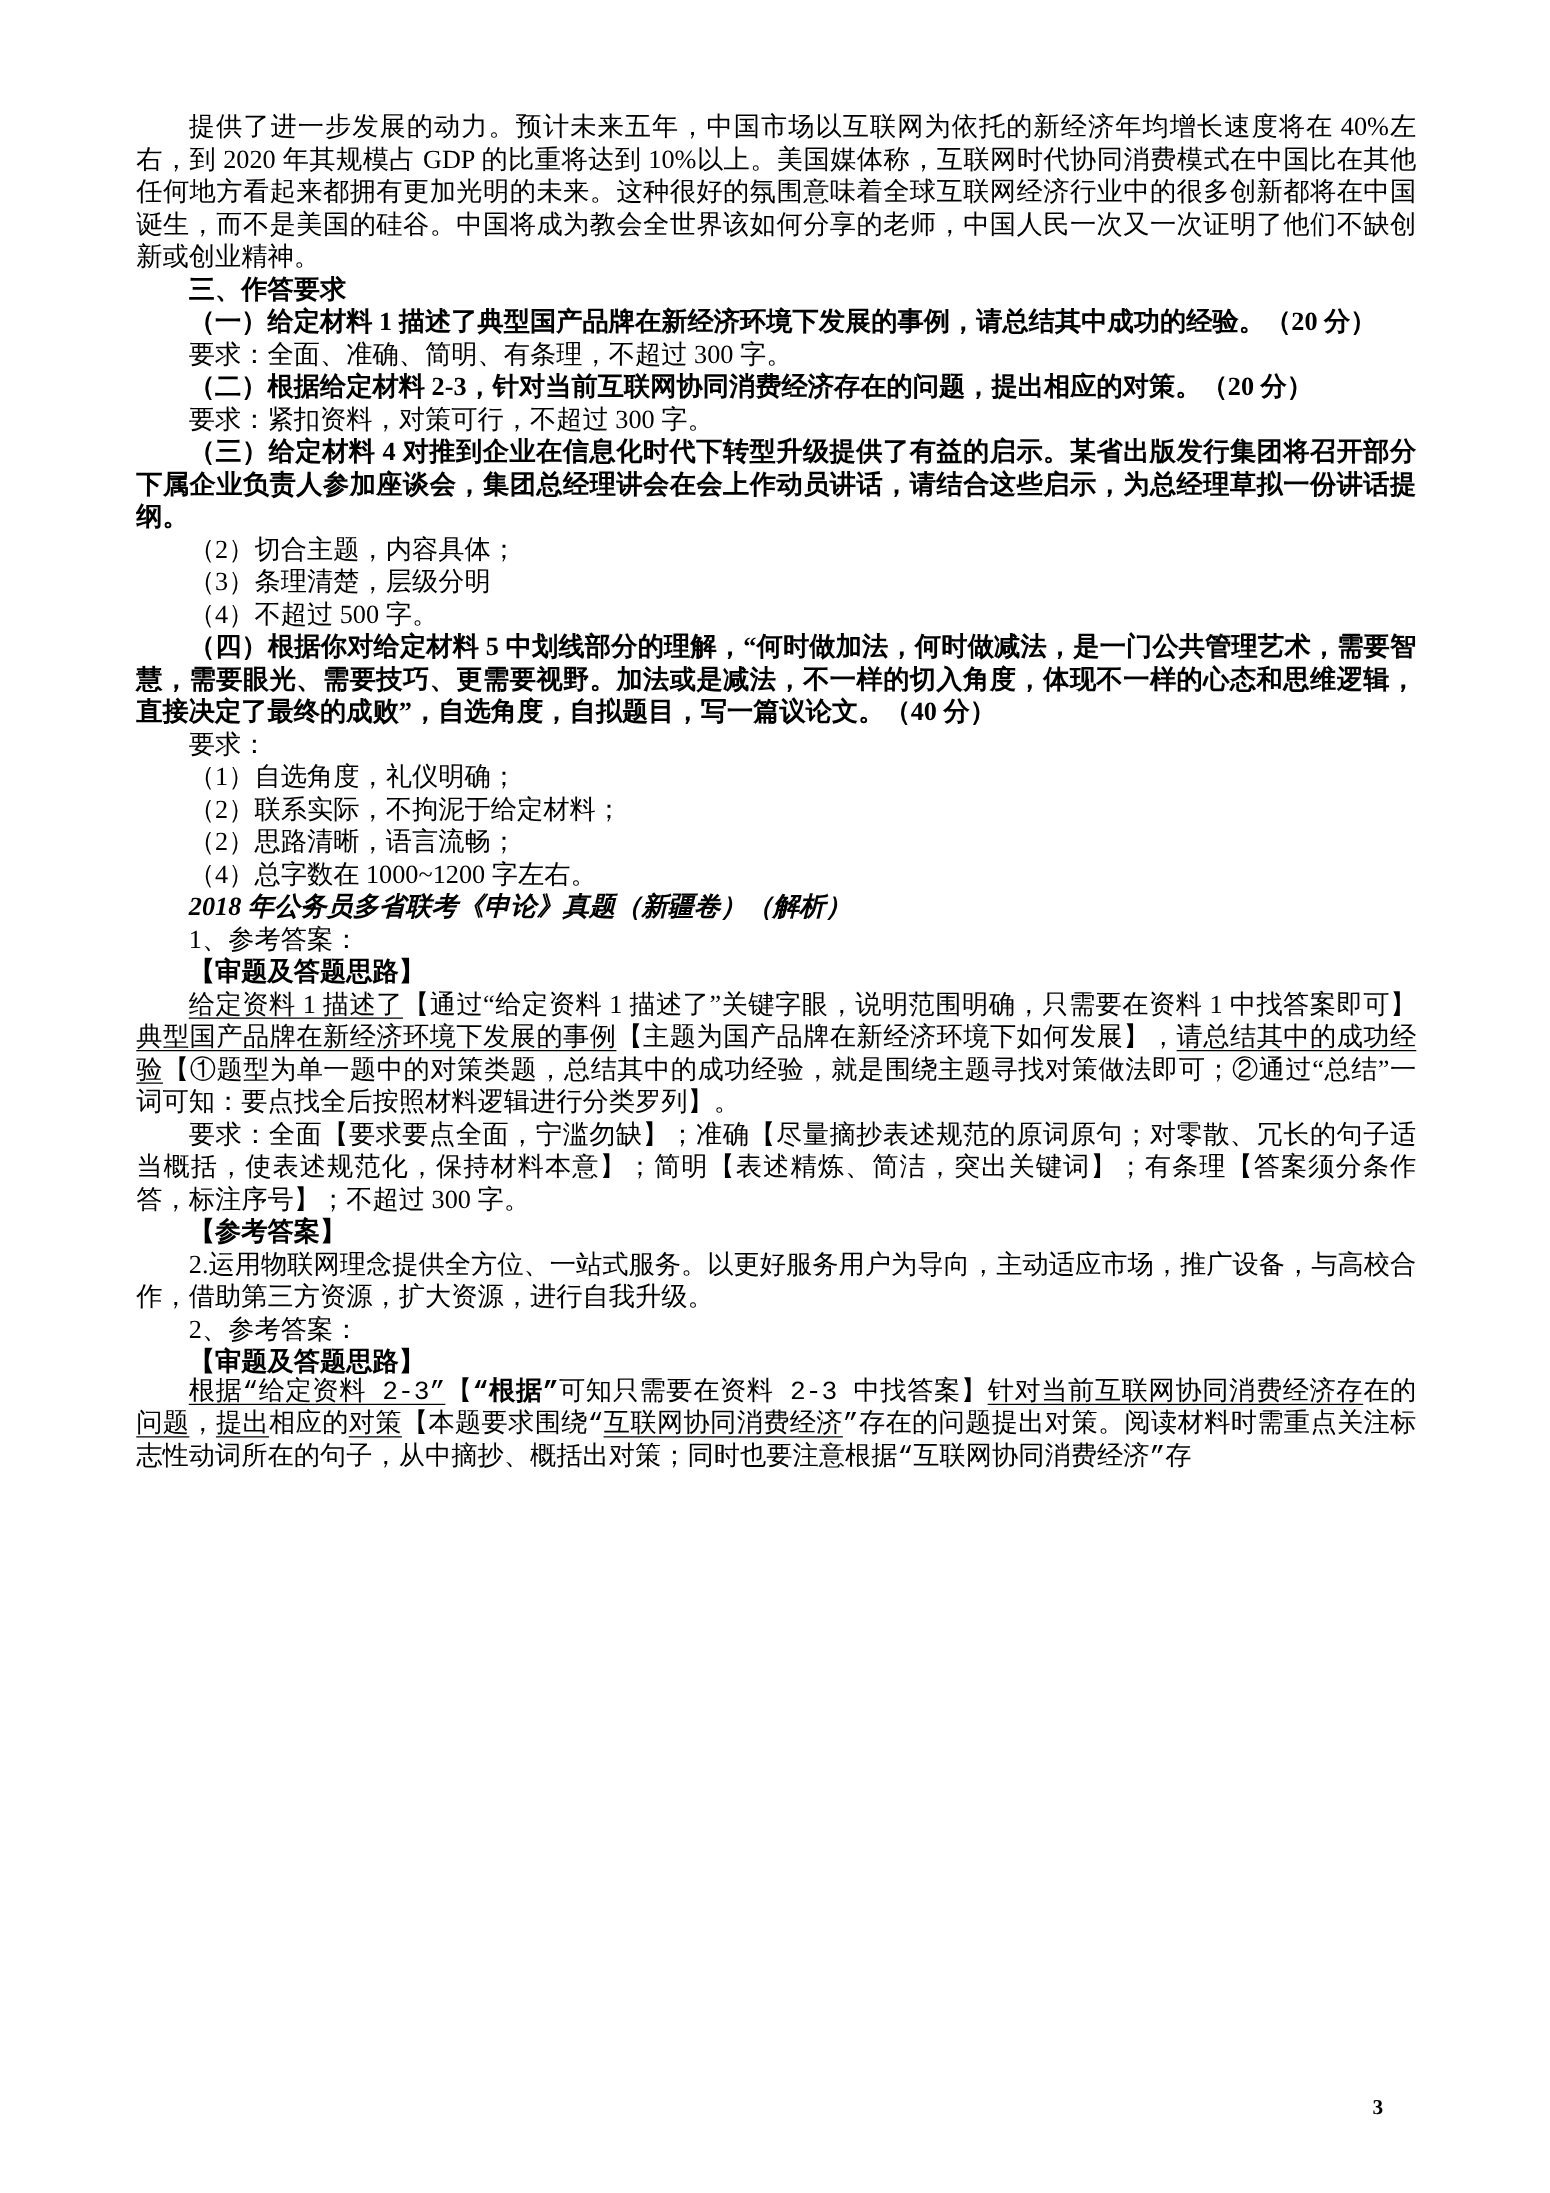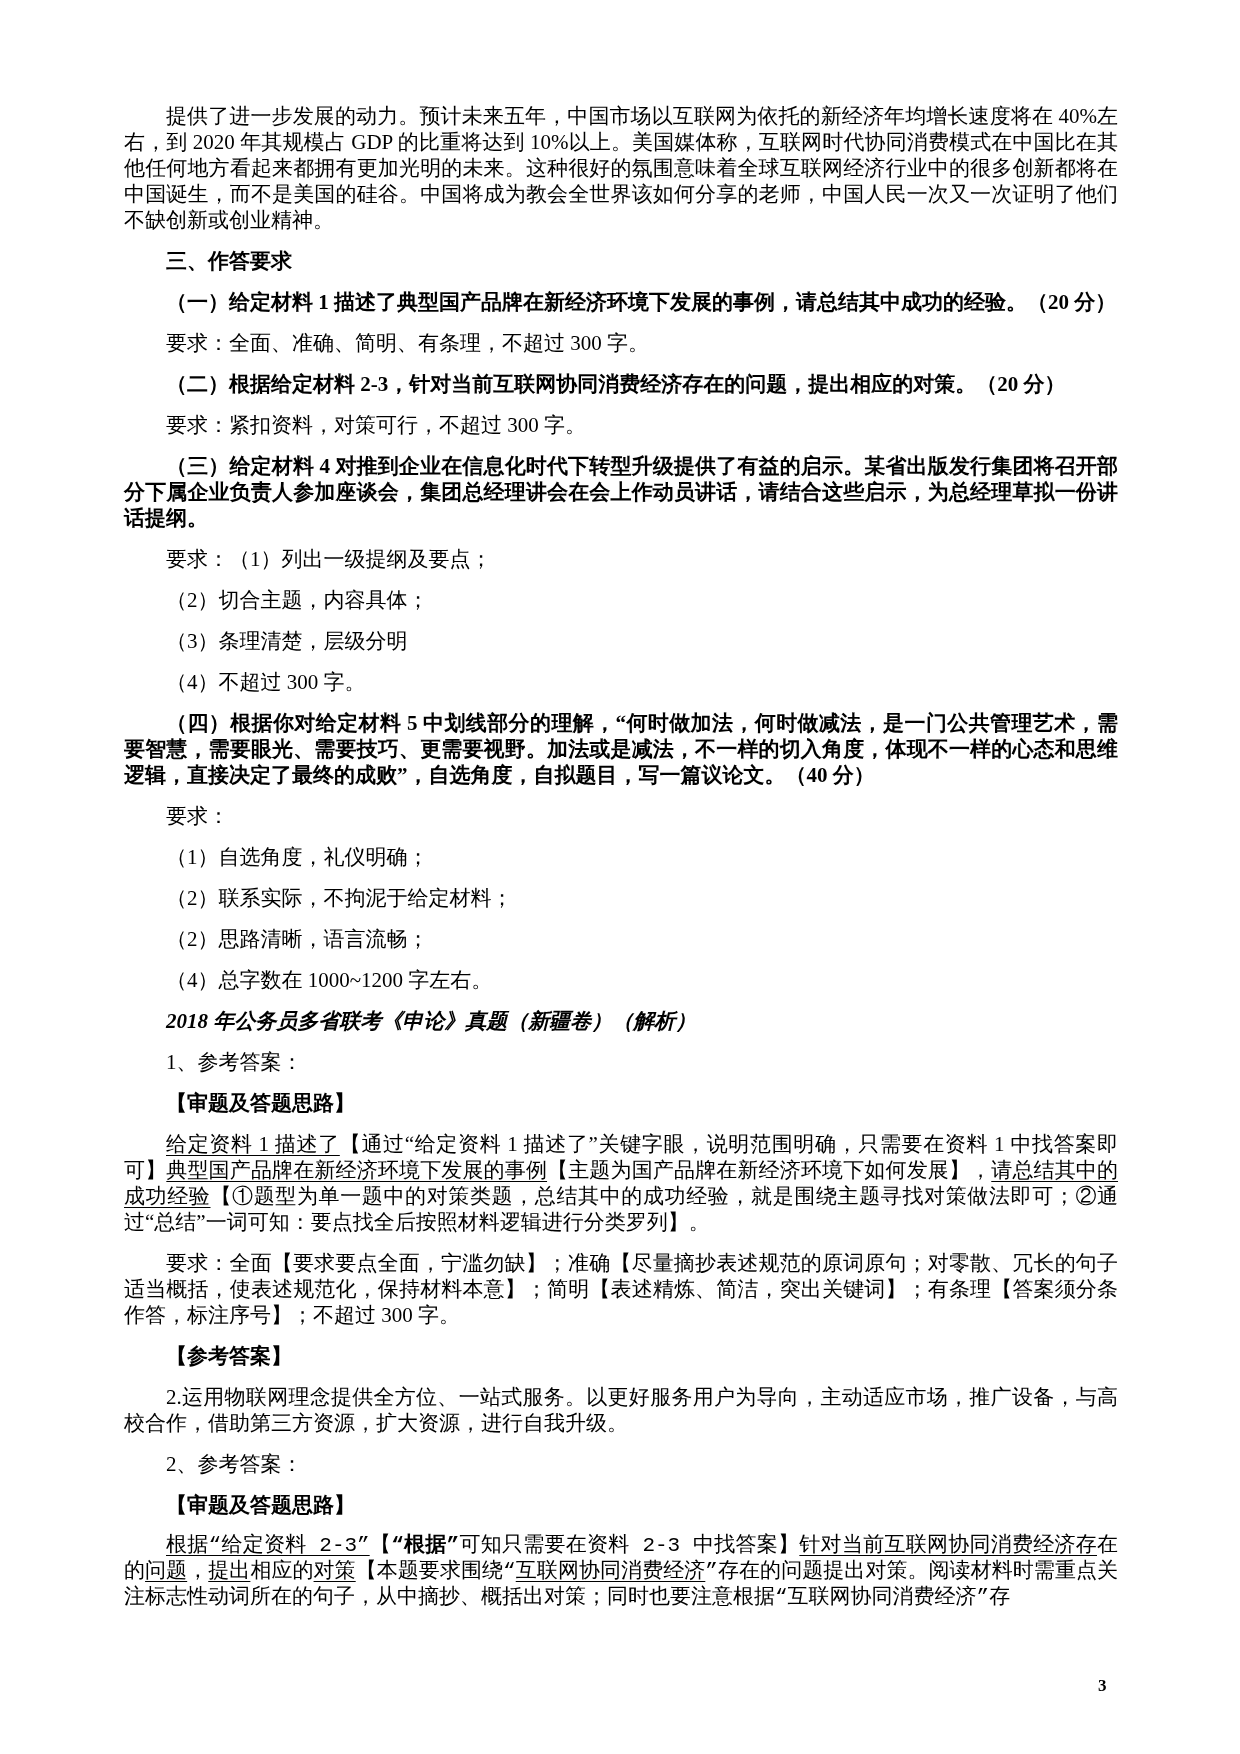--- a/index.html
+++ b/index.html
@@ -6,21 +6,21 @@
   body{
     width:1240px;height:1754px;
     background:#ffffff;color:#000;
     font-family:"Liberation Serif","DejaVu Serif",serif;
     position:relative;overflow:hidden;
   }
   .doc{
     position:absolute;left:109px;top:88px;width:1024px;
   }
   .doc p{
-    margin:15px;font-size:21px;line-height:26px;
+    margin:0;font-size:21px;line-height:26px;
     text-indent:42px;text-align:justify;
     word-break:break-all;
   }
   .cont{text-indent:0;}          
   .hei{font-weight:bold;}        
   .mt16{margin-top:16px;} .mt12{margin-top:12px;} .mt11{margin-top:11px;}
   .mt10{margin-top:10px;} .mt8{margin-top:8px;}  .mt6{margin-top:6px;}
   .mt36{margin-top:36px;} .mt4{margin-top:4px;}
   .title{
     font-size:28px;line-height:40px;font-weight:bold;
@@ -47,24 +47,23 @@
 
   <p class="hei mt16">三、作答要求</p>
 
   <p class="hei mt10">（一）给定材料 1 描述了典型国产品牌在新经济环境下发展的事例，请总结其中成功的经验。（20 分）</p>
   <p class="mt12">要求：全面、准确、简明、有条理，不超过 300 字。</p>
 
   <p class="hei mt12">（二）根据给定材料 2-3，针对当前互联网协同消费经济存在的问题，提出相应的对策。（20 分）</p>
   <p class="mt12">要求：紧扣资料，对策可行，不超过 300 字。</p>
 
   <p class="hei mt10">（三）给定材料 4 对推到企业在信息化时代下转型升级提供了有益的启示。某省出版发行集团将召开部分下属企业负责人参加座谈会，集团总经理讲会在会上作动员讲话，请结合这些启示，为总经理草拟一份讲话提纲。</p>
-  <p class="mt11">要求：（1）列出一级提纲及要点；</p>
   <p class="mt11">（2）切合主题，内容具体；</p>
   <p class="mt11">（3）条理清楚，层级分明</p>
-  <p class="mt11">（4）不超过 300 字。</p>
+  <p class="mt11">（4）不超过 500 字。</p>
 
   <p class="hei mt10">（四）根据你对给定材料 5 中划线部分的理解，“何时做加法，何时做减法，是一门公共管理艺术，需要智慧，需要眼光、需要技巧、更需要视野。加法或是减法，不一样的切入角度，体现不一样的心态和思维逻辑，直接决定了最终的成败”，自选角度，自拟题目，写一篇议论文。（40 分）</p>
   <p class="mt11">要求：</p>
   <p class="mt11">（1）自选角度，礼仪明确；</p>
   <p class="mt11">（2）联系实际，不拘泥于给定材料；</p>
   <p class="mt11">（2）思路清晰，语言流畅；</p>
   <p class="mt11">（4）总字数在 1000~1200 字左右。</p>
 
   <p class="title mt36">2018 年公务员多省联考《申论》真题（新疆卷）（解析）</p>
 

